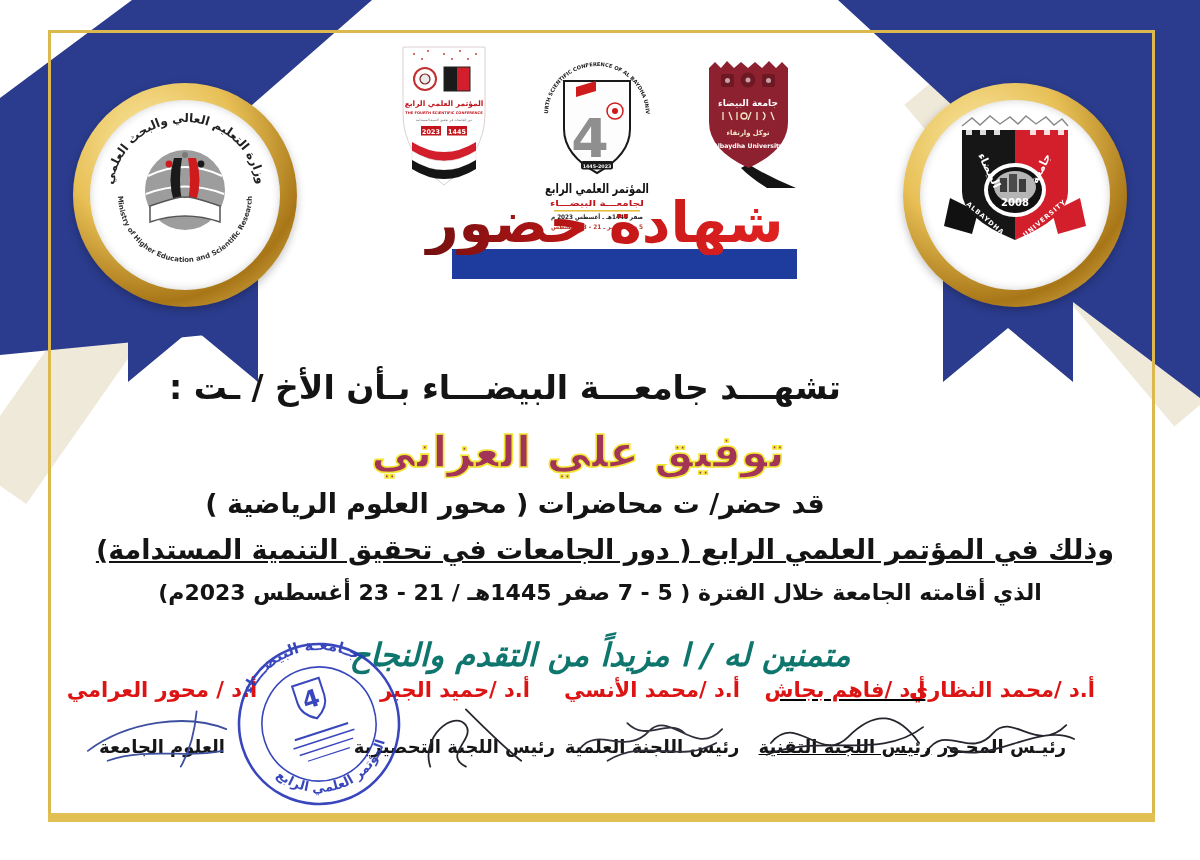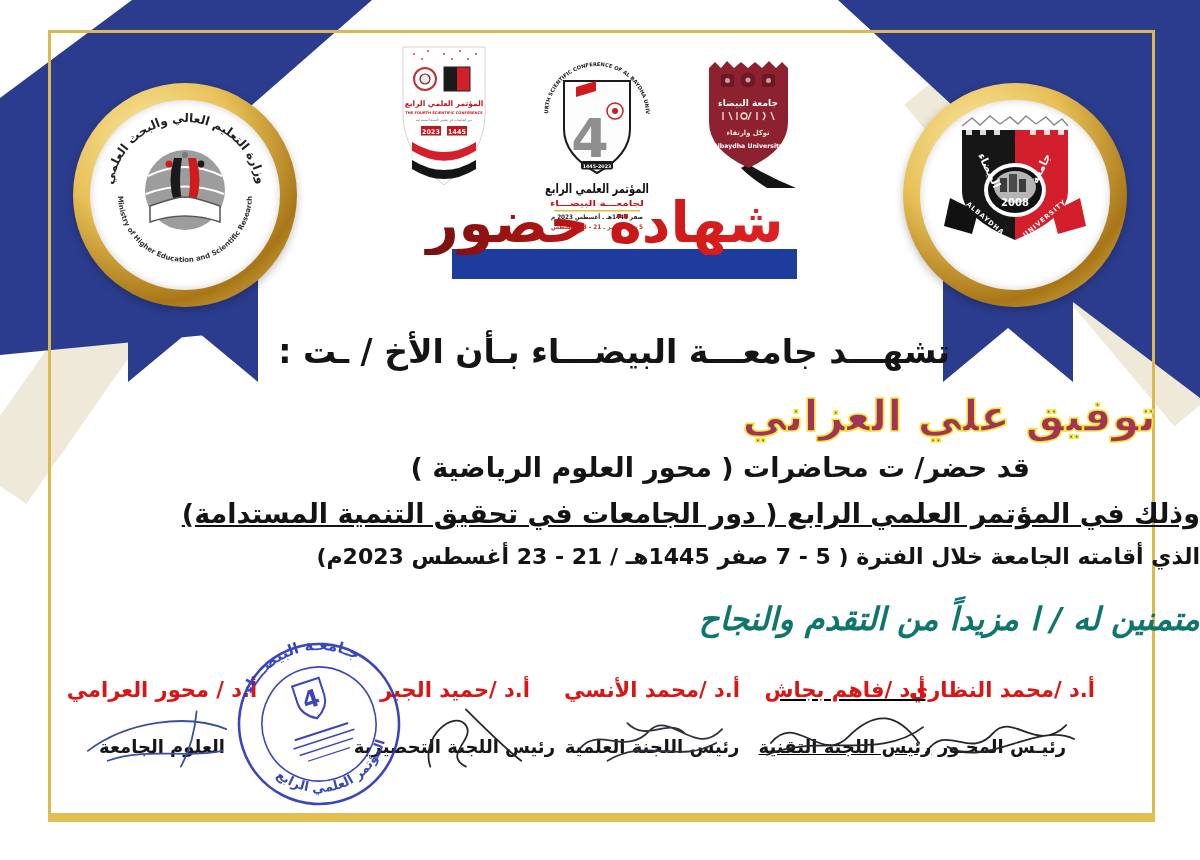--- a/index.html
+++ b/index.html
@@ -45,21 +45,21 @@
 
   
   .title-bar{position:absolute;left:452px;top:249px;width:345px;height:30px;
     background:#1e3c9e;z-index:5;}
   .main-title{position:absolute;top:190px;left:410px;width:390px;text-align:center;
     direction:rtl;font-size:56px;font-weight:bold;z-index:5;
     background:linear-gradient(270deg,#e42222 0%,#c01616 55%,#6e0f0f 100%);
     -webkit-background-clip:text;background-clip:text;color:transparent;}
 
   
-  .line{position:absolute;direction:rtl;z-index:5;color:#141414;font-weight:bold;}
+  .line{position:absolute;direction:rtl;text-align:center;z-index:5;color:#141414;font-weight:bold;margin-top:36px;}
   .intro{top:332px;left:60px;right:250px;font-size:33px;}
   .recipient{top:390px;left:0;right:44px;font-size:44px;color:#a23457;
     -webkit-text-stroke:1.6px #f0e636;}
   .attend{top:452px;left:0;right:170px;font-size:27px;}
   .conf{top:498px;left:10px;right:0;font-size:27px;text-decoration:underline;}
   .period{top:544px;left:0;right:0;font-size:22px;}
   .wish{top:600px;left:0;right:0;font-size:32px;color:#0f766e;font-style:italic;}
 
   
   .sig-col{position:absolute;top:678px;width:200px;text-align:center;z-index:6;}

